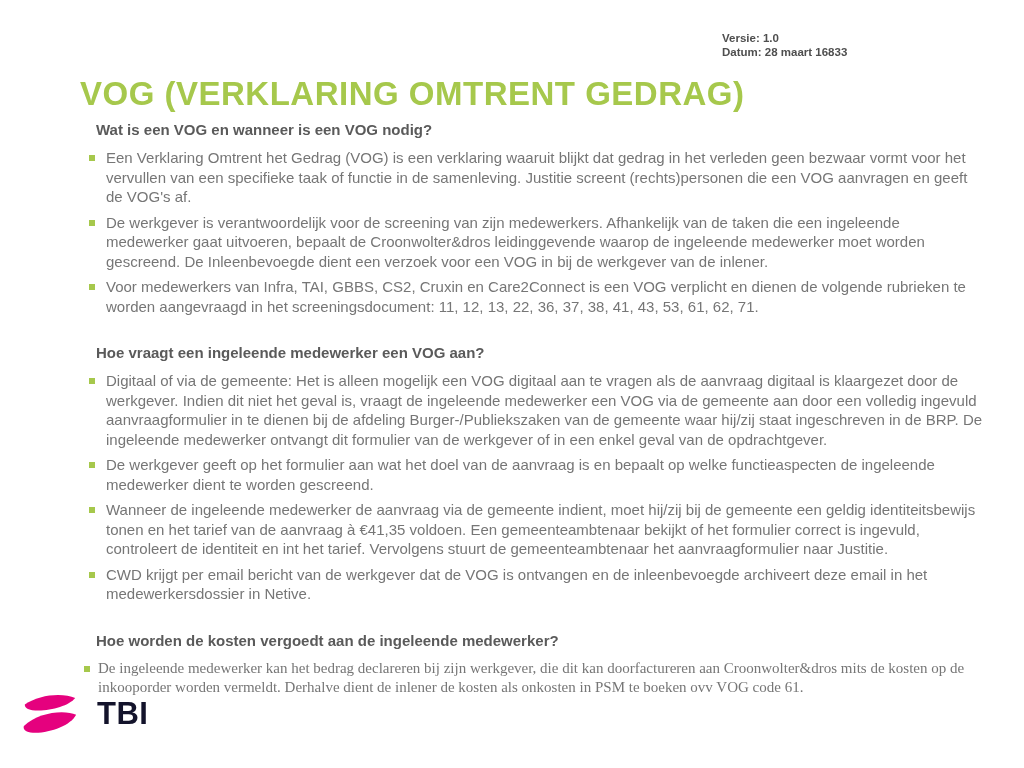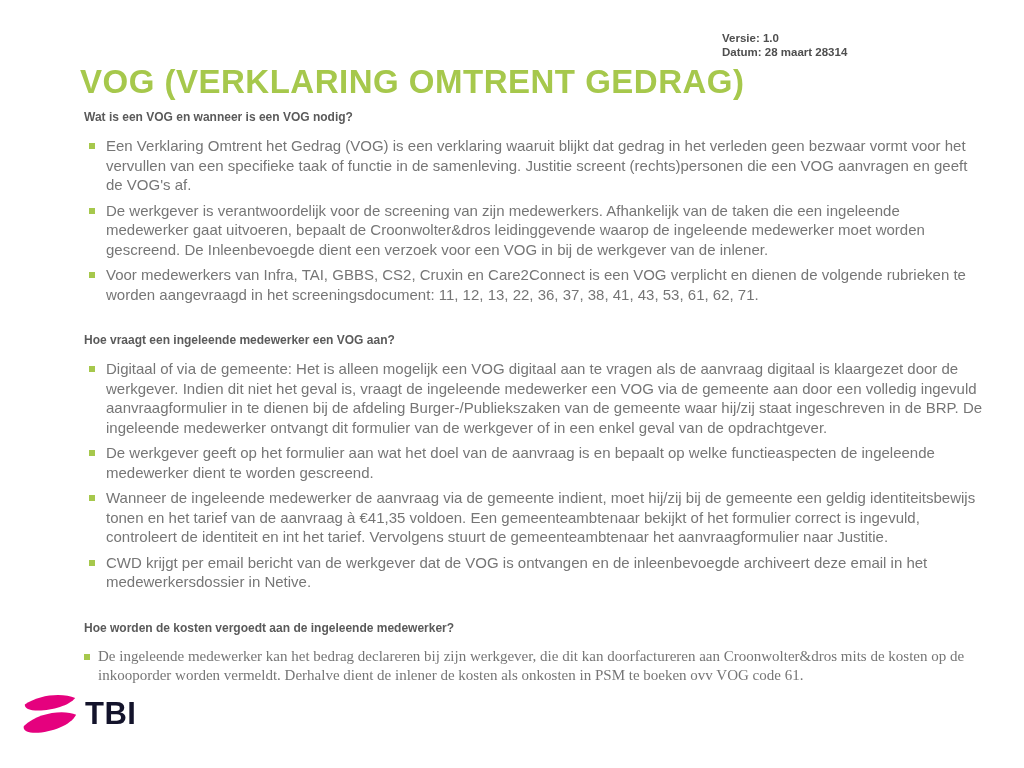--- a/index.html
+++ b/index.html
@@ -22,36 +22,36 @@
     left:722px;
     top:31px;
     font-size:11.5px;
     font-weight:bold;
     color:#4F4F4F;
     line-height:14px;
   }
   .content{
     position:absolute;
     left:80px;
-    top:64px;
+    top:76px;
     width:906px;
   }
   .page-title{
     font-size:33px;
     font-weight:bold;
     color:var(--accent-green);
     letter-spacing:0.5px;
     line-height:36px;
     margin-bottom:8px;
   }
   h2.section-heading{
-    font-size:12px;
+    font-size:15px;
     font-weight:bold;
     color:var(--heading-text);
-    margin:27px 0 9px 4px;
+    margin:27px 0 9px 16px;
     line-height:19px;
   }
   h2.section-heading.first{
     margin-top:0;
   }
   ul.bullet-list{
     list-style:none;
   }
   ul.bullet-list li{
     display:flex;
@@ -78,37 +78,37 @@
   ul.bullet-list.tight li .txt{
     width:888px;
     font-family:Liberation Serif, serif;
   }
   .logo{
     position:absolute;
     left:22px;
     top:690px;
     display:flex;
     align-items:center;
-    gap:7px;
+    gap:19px;
   }
   .logo svg{display:block;}
   .logo-text{
     font-size:31px;
     font-weight:bold;
     color:var(--logo-text);
     letter-spacing:0.5px;
     line-height:1;
   }
 </style>
 </head>
 <body>
 
 <div class="version-block">
   <div>Versie: 1.0</div>
-  <div>Datum: 28 maart 28314</div>
+  <div>Datum: 28 maart 16833</div>
 </div>
 
 <div class="content">
 
   <h1 class="page-title">VOG (VERKLARING OMTRENT GEDRAG)</h1>
 
   <section>
     <h2 class="section-heading first">Wat is een VOG en wanneer is een VOG nodig?</h2>
     <ul class="bullet-list">
       <li>

